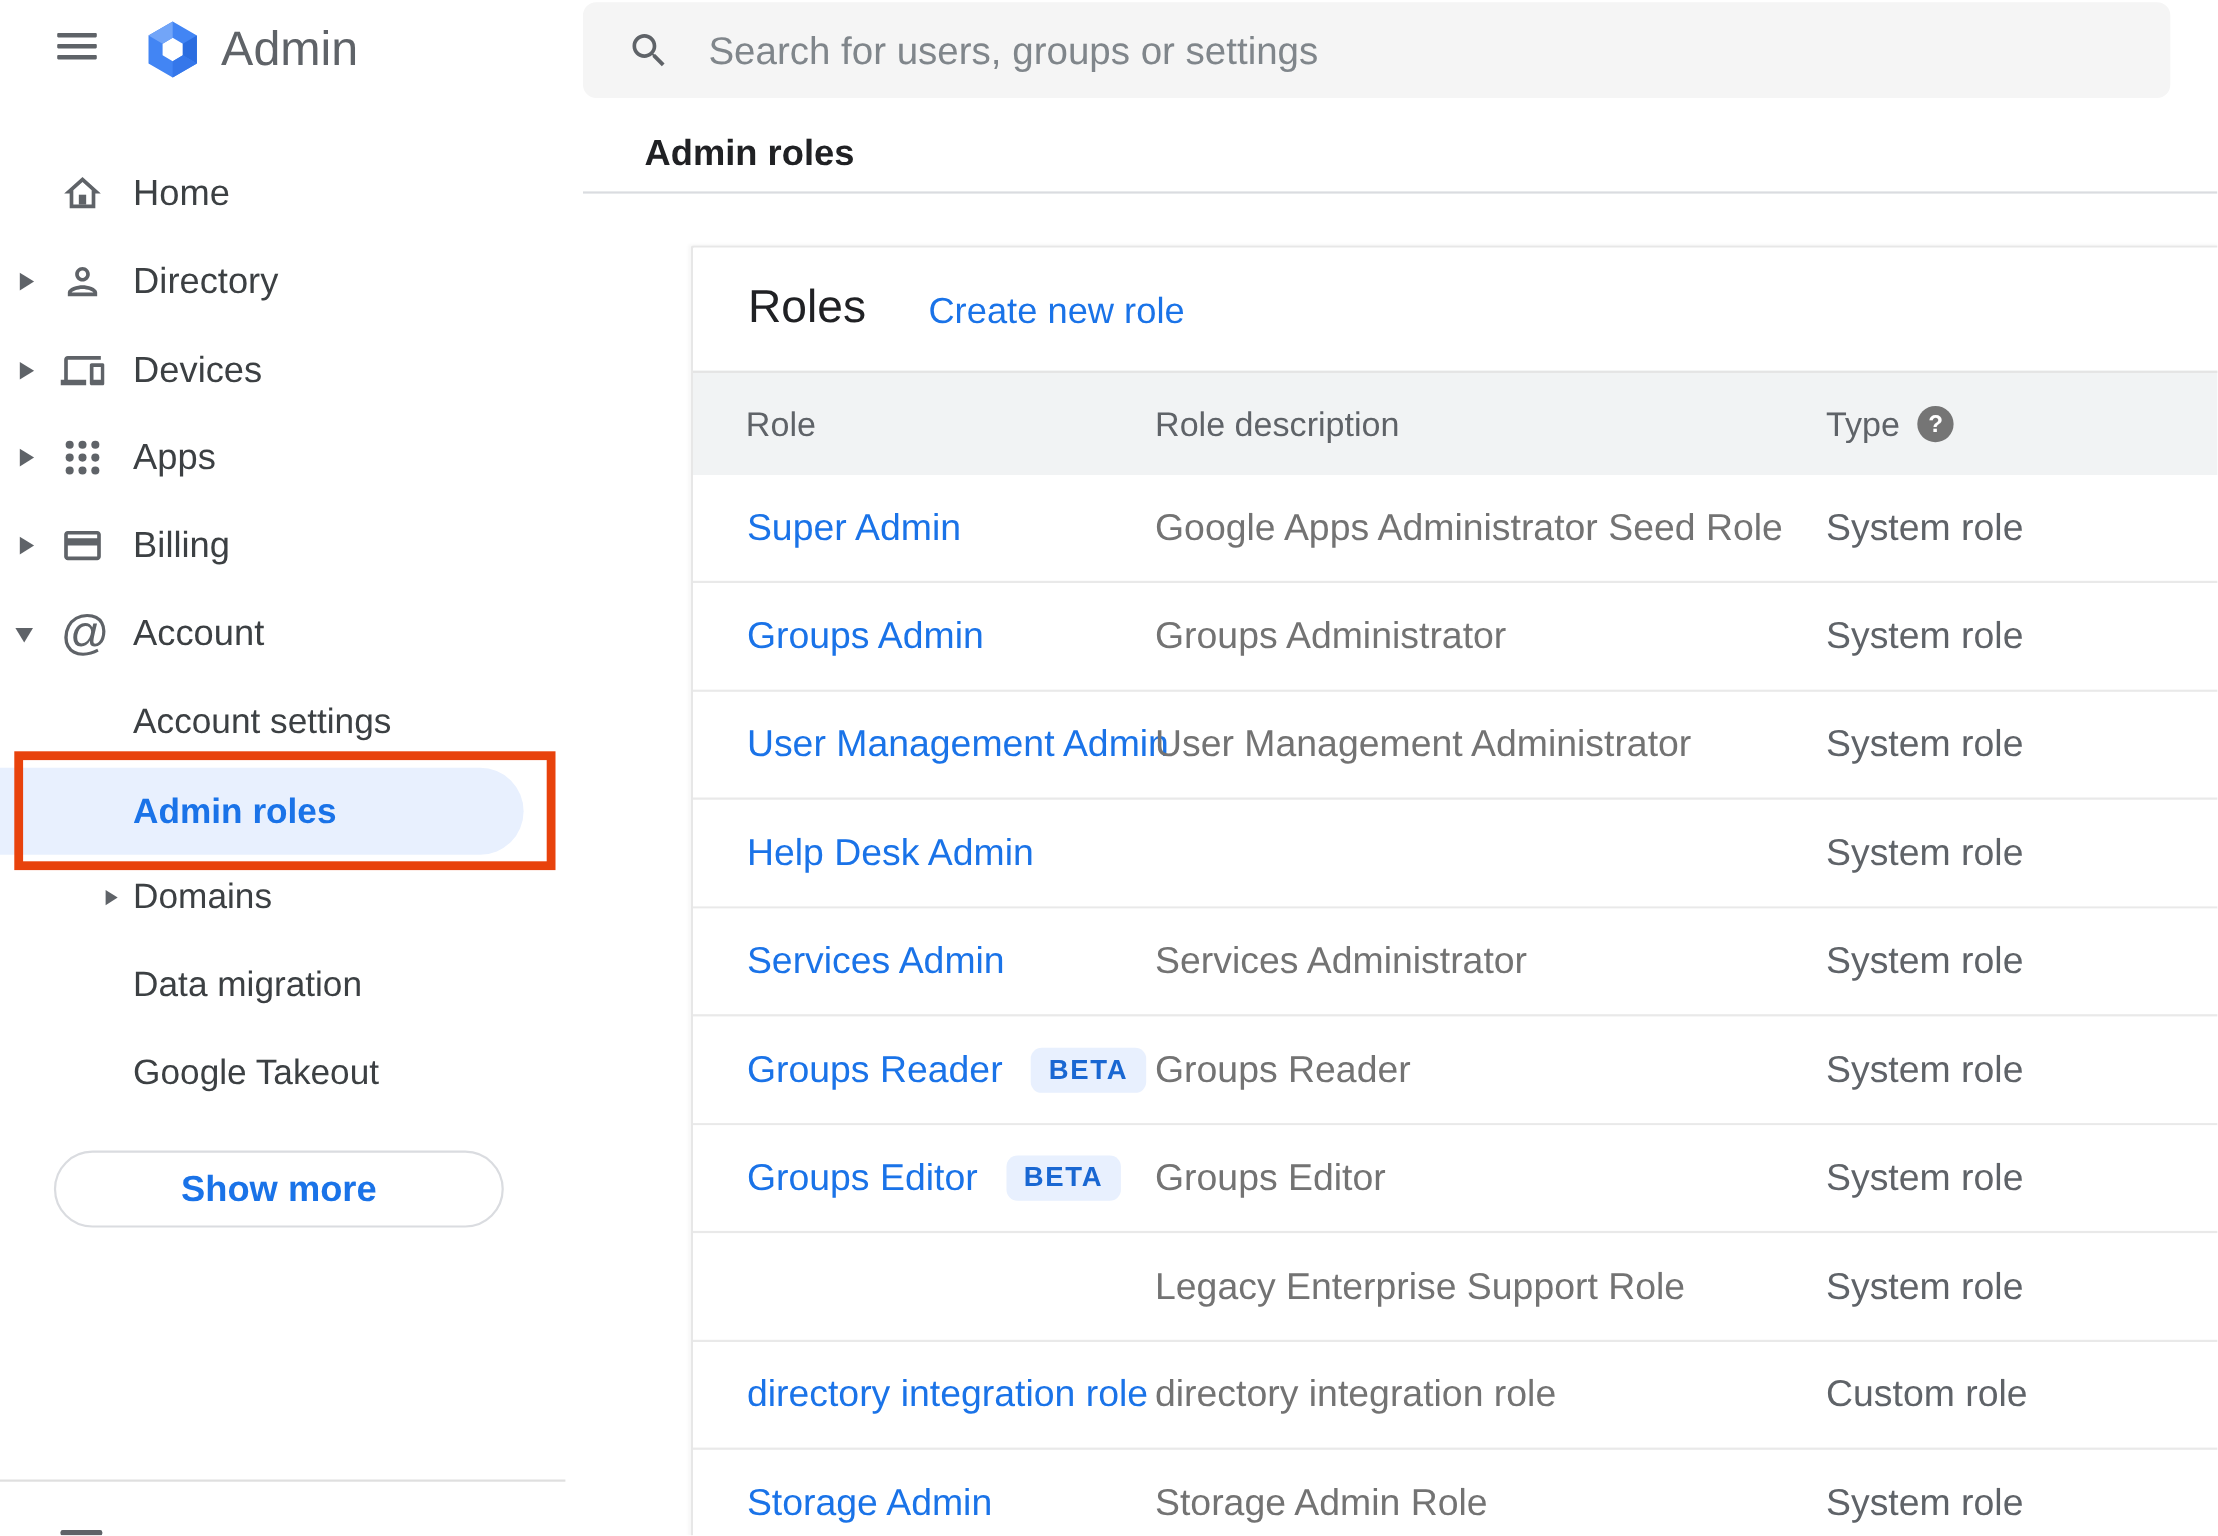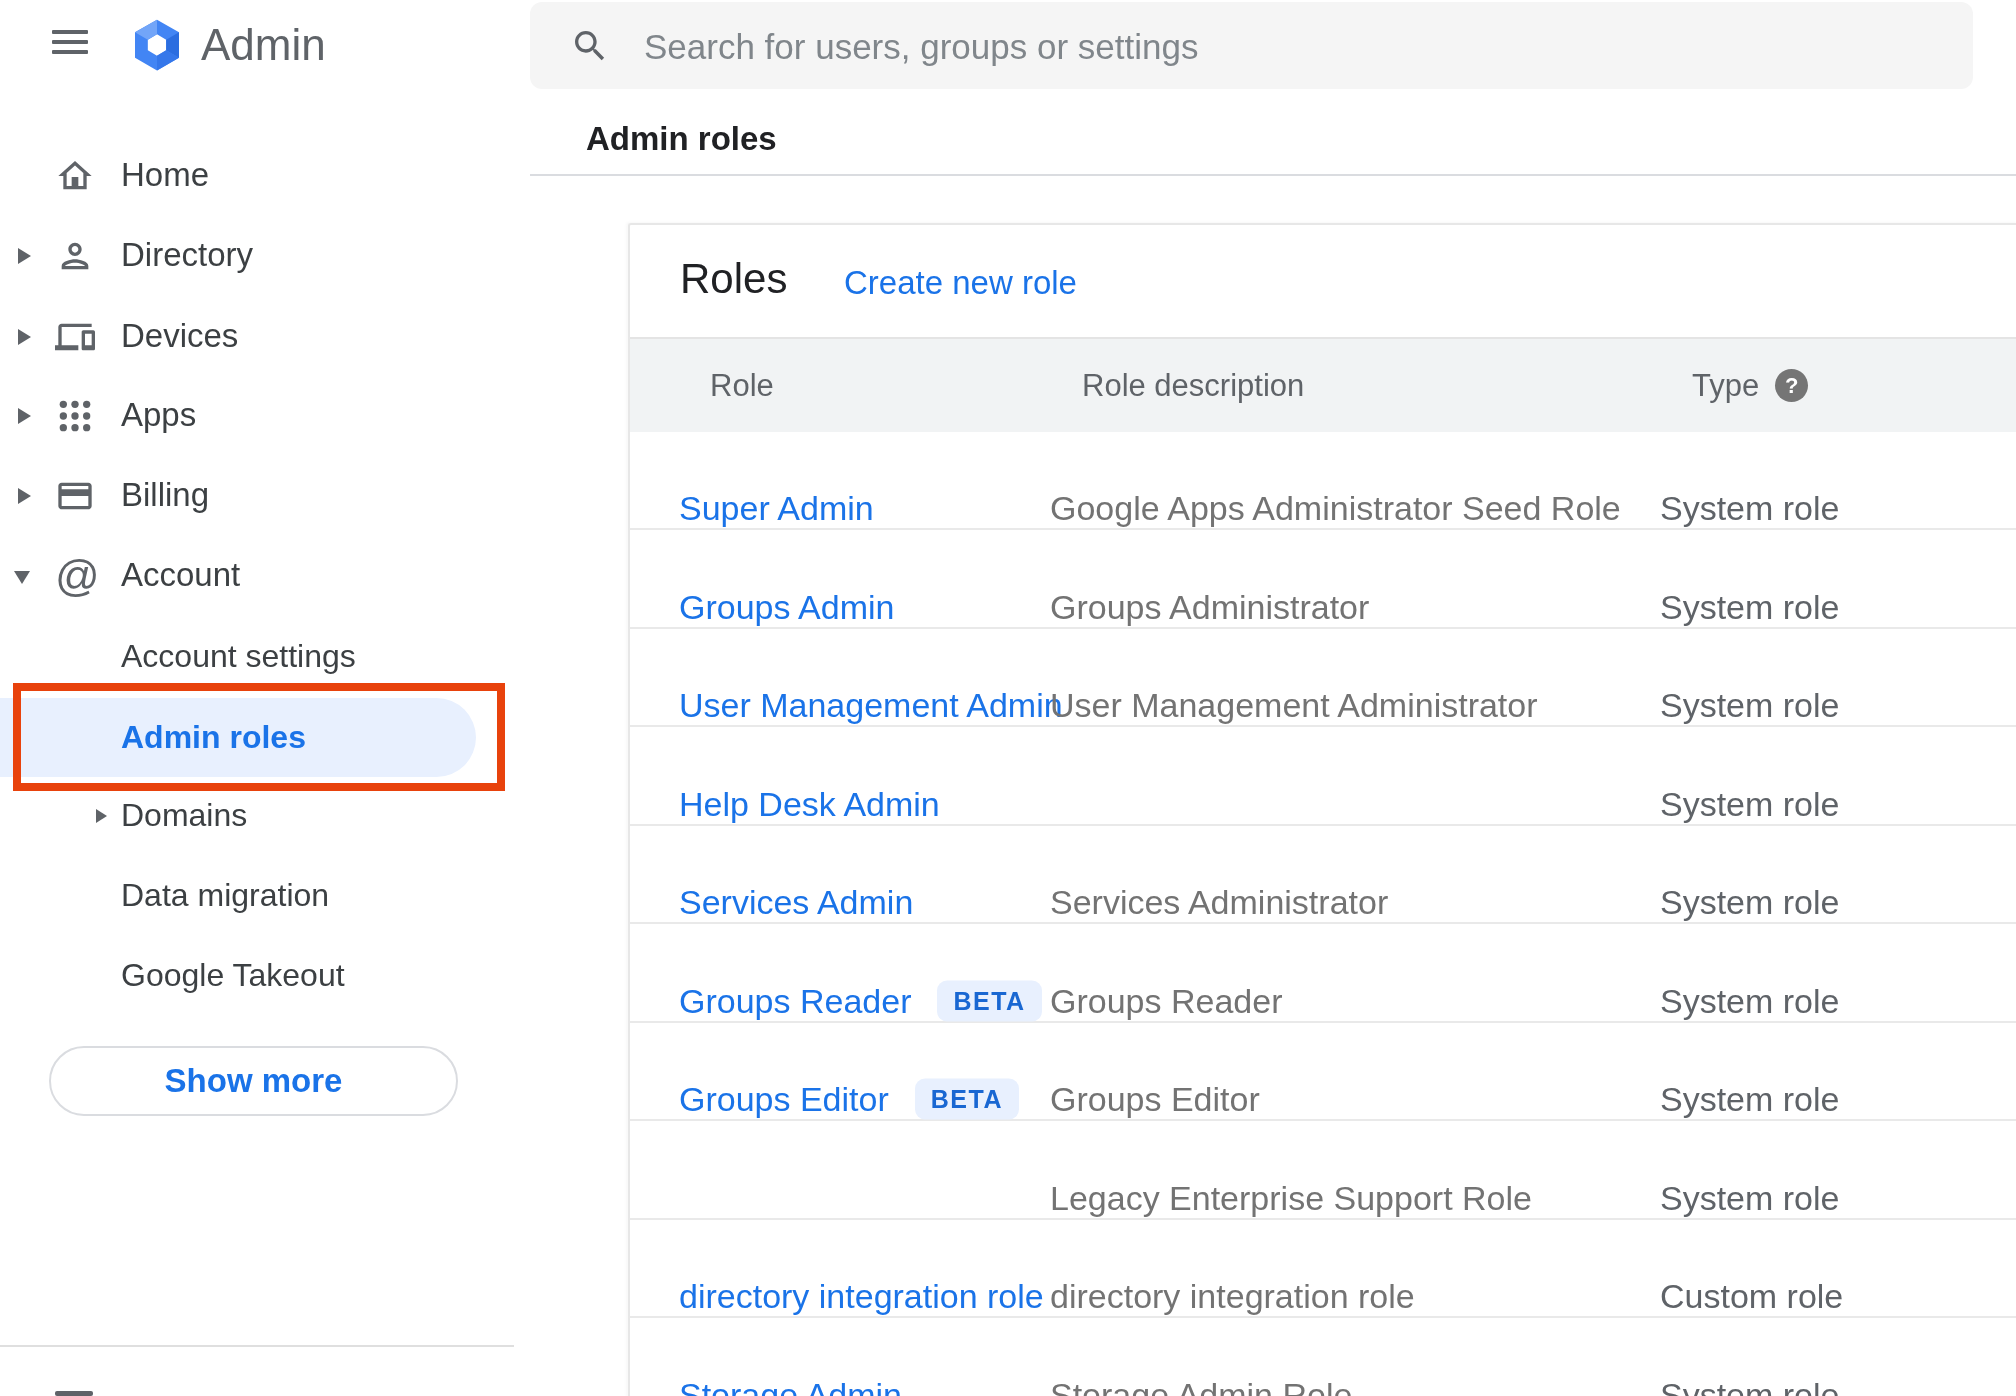--- a/index.html
+++ b/index.html
@@ -50,29 +50,29 @@
   .breadcrumb{position:absolute;left:586px;top:120px;font-size:33px;font-weight:600;color:#202124;}
   .breadcrumb-divider{position:absolute;left:530px;top:174px;width:1486px;height:2px;background:#dadce0;}
 
   
   .card{position:absolute;left:628px;top:223px;width:1388px;height:1173px;background:#fff;
         border-left:2px solid #e7e7e7;border-top:2px solid #e7e7e7;border-top-left-radius:3px;
         box-shadow:-2px -1px 3px rgba(0,0,0,0.03);}
   .card-title{position:absolute;left:50px;top:30px;font-size:42px;color:#202124;}
   .create-link{position:absolute;left:214px;top:39px;font-size:33px;color:#1a73e8;cursor:pointer;}
   .thead{position:absolute;left:0;top:112px;width:1388px;height:95px;background:#f1f3f4;border-top:2px solid #e4e4e4;box-sizing:border-box;}
-  .th{position:absolute;top:50%;transform:translateY(-50%);font-size:31px;color:#5f6368;white-space:nowrap;margin-left:32px;}
+  .th{position:absolute;top:50%;transform:translateY(-50%);font-size:31px;color:#5f6368;white-space:nowrap;}
   .th-role{left:48px;}
   .th-desc{left:420px;}
   .th-type{left:1030px;display:flex;align-items:center;gap:16px;}
   .help-icon{width:33px;height:33px;border-radius:50%;background:#757575;color:#fff;display:inline-flex;
              align-items:center;justify-content:center;font-size:22px;font-weight:700;cursor:pointer;}
 
   .trow{position:absolute;left:0;width:1388px;height:98px;border-bottom:2px solid #e9e9e9;box-sizing:border-box;background:#fff;}
-  .cell{position:absolute;top:50%;transform:translateY(-50%);font-size:34px;white-space:nowrap;margin-top:28px;}
+  .cell{position:absolute;top:50%;transform:translateY(-50%);font-size:34px;white-space:nowrap;}
   .cell-role{left:49px;display:flex;align-items:center;gap:26px;color:#1a73e8;cursor:pointer;}
   .cell-desc{left:420px;color:#737373;}
   .cell-type{left:1030px;color:#5f6368;}
   .beta{display:inline-block;background:#e8f0fe;color:#1967d2;font-size:25px;font-weight:700;
         letter-spacing:1.5px;padding:8px 16px;border-radius:10px;line-height:1;}
   .beta:empty{display:none;}
 </style>
 </head>
 <body>
 

